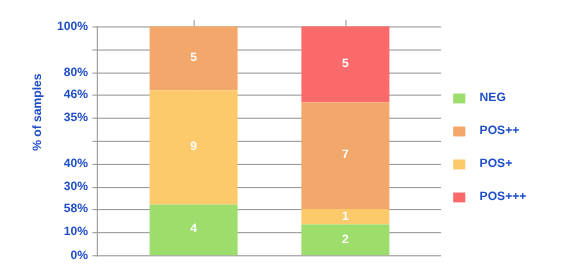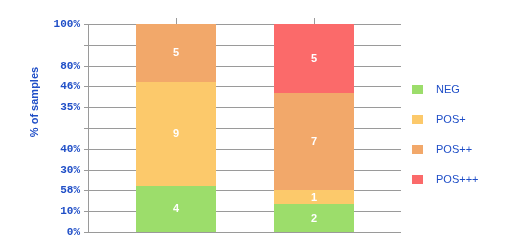--- a/index.html
+++ b/index.html
@@ -46,21 +46,20 @@
   .y-label {
     position: absolute;
     right: 0;
     width: 44px;
     text-align: right;
     font-size: 11px;
     font-weight: bold;
     color: #1f4ec7;
     transform: translateY(-50%);
     white-space: nowrap;
-    font-family: Liberation Mono, monospace;
   }
 
   
   .plot {
     position: absolute;
     left: 88px;
     top: 24px;
     width: 312px;
     height: 208px;
     border-left: 1px solid #9a9a9a;
@@ -132,21 +131,21 @@
     height: 30px;
   }
   .legend-swatch {
     width: 11px;
     height: 9px;
     flex: 0 0 auto;
   }
   .legend-label {
     margin-left: 13px;
     font-size: 11px;
-    font-weight: normal;
+    font-weight: bold;
     color: #1f4ec7;
     white-space: nowrap;
   }
 </style>
 </head>
 <body>
 
 <div id="chart-root">
 
   <div class="y-axis-title">% of samples</div>
@@ -222,26 +221,26 @@
     </div>
 
   </div>
 
   <div class="legend">
     <div class="legend-item">
       <span class="legend-swatch" style="background:#9CDD6B;"></span>
       <span class="legend-label">NEG</span>
     </div>
     <div class="legend-item">
+      <span class="legend-swatch" style="background:#F2A86A;"></span>
+      <span class="legend-label">POS++</span>
+    </div>
+    <div class="legend-item">
       <span class="legend-swatch" style="background:#FCC96B;"></span>
       <span class="legend-label">POS+</span>
     </div>
     <div class="legend-item">
-      <span class="legend-swatch" style="background:#F2A86A;"></span>
-      <span class="legend-label">POS++</span>
-    </div>
-    <div class="legend-item">
       <span class="legend-swatch" style="background:#FB6A6A;"></span>
       <span class="legend-label">POS+++</span>
     </div>
   </div>
 
 </div>
 
 </body></html>

